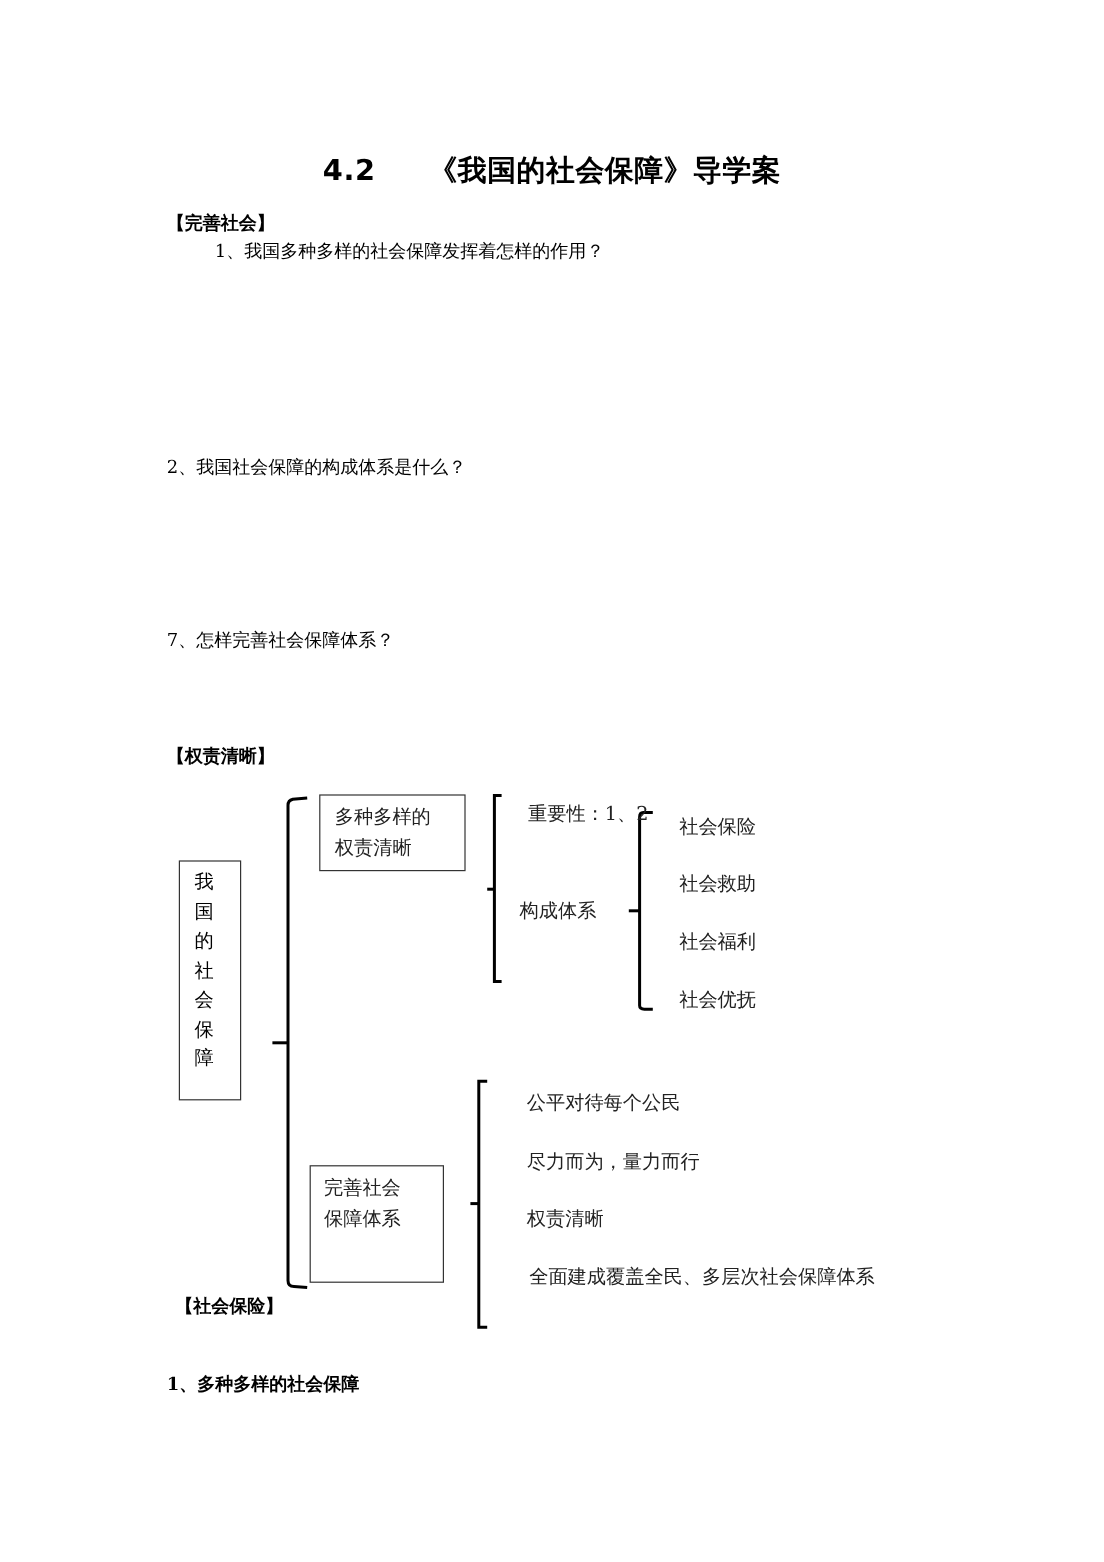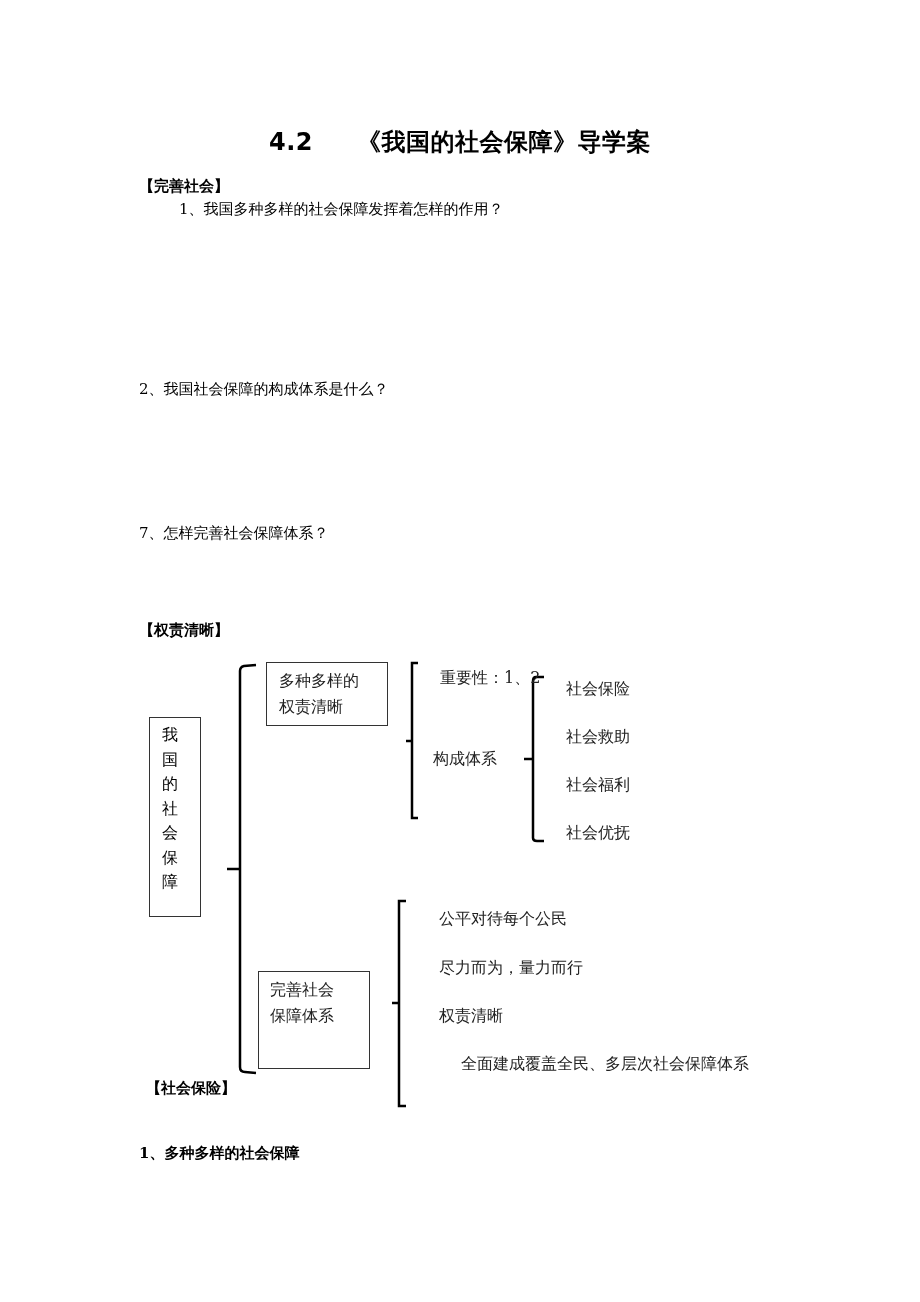--- a/index.html
+++ b/index.html
@@ -91,17 +91,17 @@
 <div class="box" style="left:258px; top:971px; width:112px; height:98px;">
   <div class="box-text" style="padding:5px 0 0 11px;">
     <div>完善社会</div>
     <div>保障体系</div>
   </div>
 </div>
 
 <div class="abs diag-text" style="left:439px; top:909px;">公平对待每个公民</div>
 <div class="abs diag-text" style="left:439px; top:958px;">尽力而为，量力而行</div>
 <div class="abs diag-text" style="left:439px; top:1006px;">权责清晰</div>
-<div class="abs diag-text" style="left:461px; top:1054px;">全面建成覆盖全民、多层次社会保障体系</div>
+<div class="abs diag-text" style="left:441px; top:1054px;">全面建成覆盖全民、多层次社会保障体系</div>
 
 <div class="abs section" style="left:146px; top:1079px;">【社会保险】</div>
 
 <div class="abs section" style="left:139px; top:1144px; font-family:'DejaVu Serif','Liberation Serif',serif;">1、多种多样的社会保障</div>
 
 </body></html>

